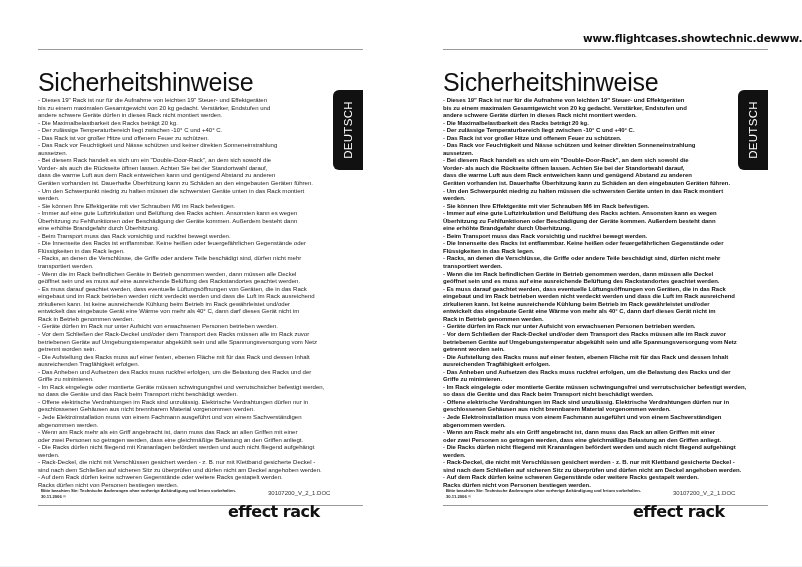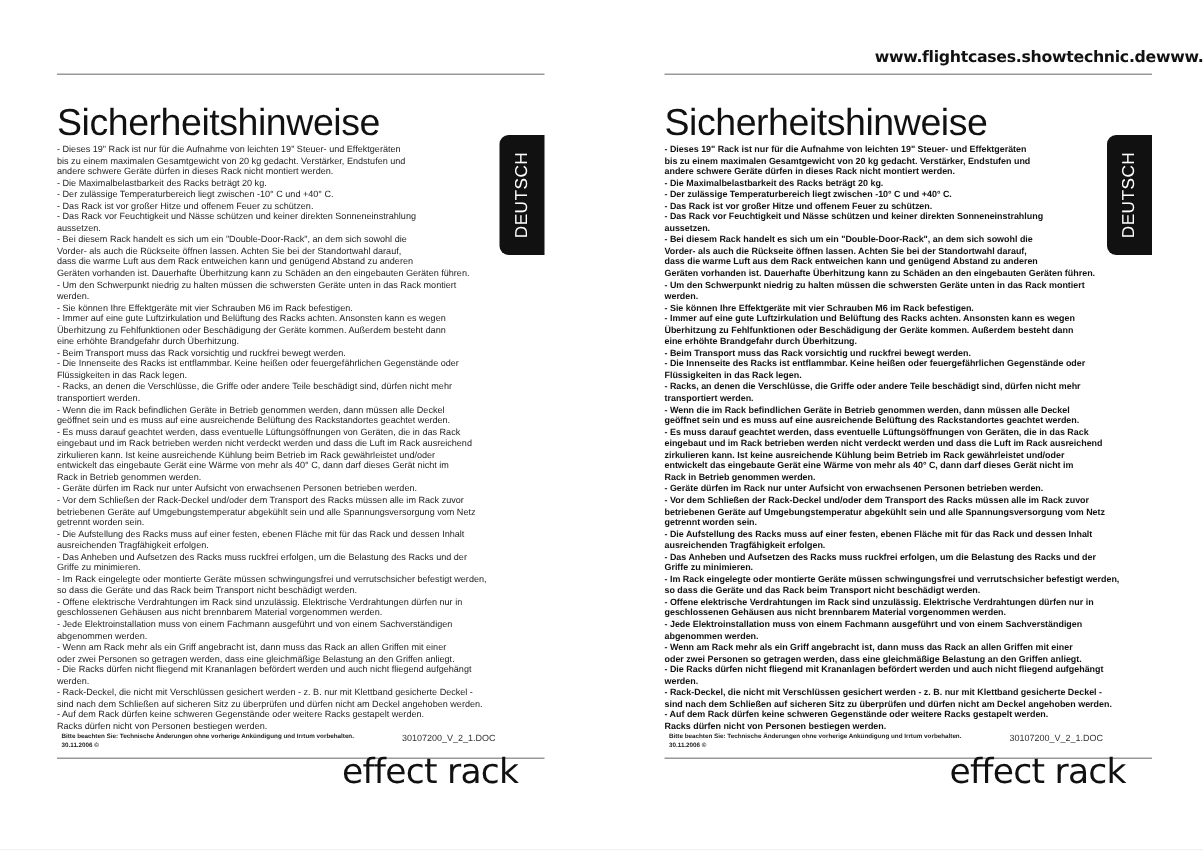--- a/index.html
+++ b/index.html
@@ -17,22 +17,22 @@
          border-radius:6px 0 0 6px; }
   .tab span { position:absolute; left:50%; top:50%; transform:translate(-50%,-50%) rotate(-90deg);
               color:#fff; font-size:11.5px; letter-spacing:0.3px; white-space:nowrap; }
   .body { position:absolute; top:97px; left:38px; width:305px; font-size:6.05px; line-height:7.55px;
           color:#222; }
   .right .body { font-weight:bold; color:#111; font-size:5.95px; }
   .body div { white-space:nowrap; }
   .footnote { position:absolute; top:488px; left:41px; font-size:4.2px; font-weight:bold; line-height:5.5px; color:#222; }
   .docid { position:absolute; top:490px; left:268px; font-size:6px; color:#333; }
   .rule-bottom { position:absolute; top:505px; left:38px; width:325px; height:1px; background:#999; }
-  .logo { position:absolute; top:502px; left:228px; font-family:"DejaVu Sans", sans-serif; font-weight:normal;
-          font-size:23px; letter-spacing:-0.5px; color:#111; }
+  .logo { position:absolute; top:502px; left:228px; font-family:"DejaVu Sans", sans-serif; font-weight:bold;
+          font-size:16px; letter-spacing:-0.5px; color:#111; }
   .edge { position:absolute; left:0; bottom:0; width:802px; height:1px; background:#eef2f2; }
 </style>
 </head>
 <body>
 
 <div class="page left">
   <div class="rule-top"></div>
   <div class="title">Sicherheitshinweise</div>
   <div class="tab">
       <span>DEUTSCH</span>

